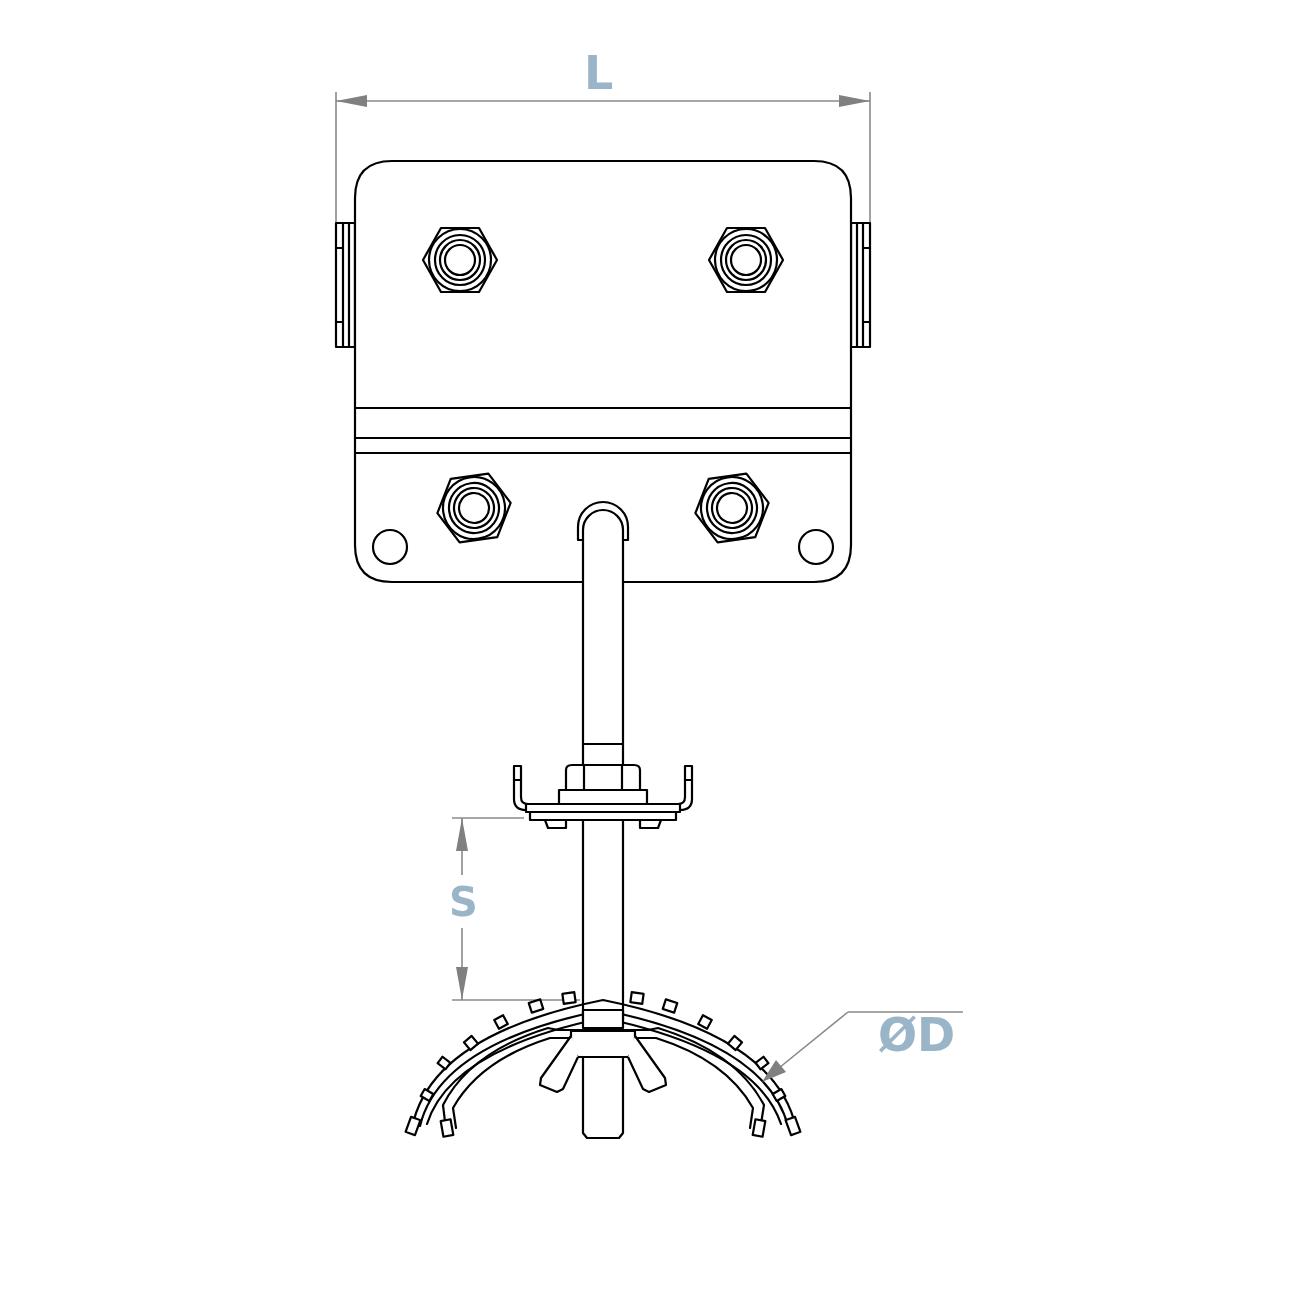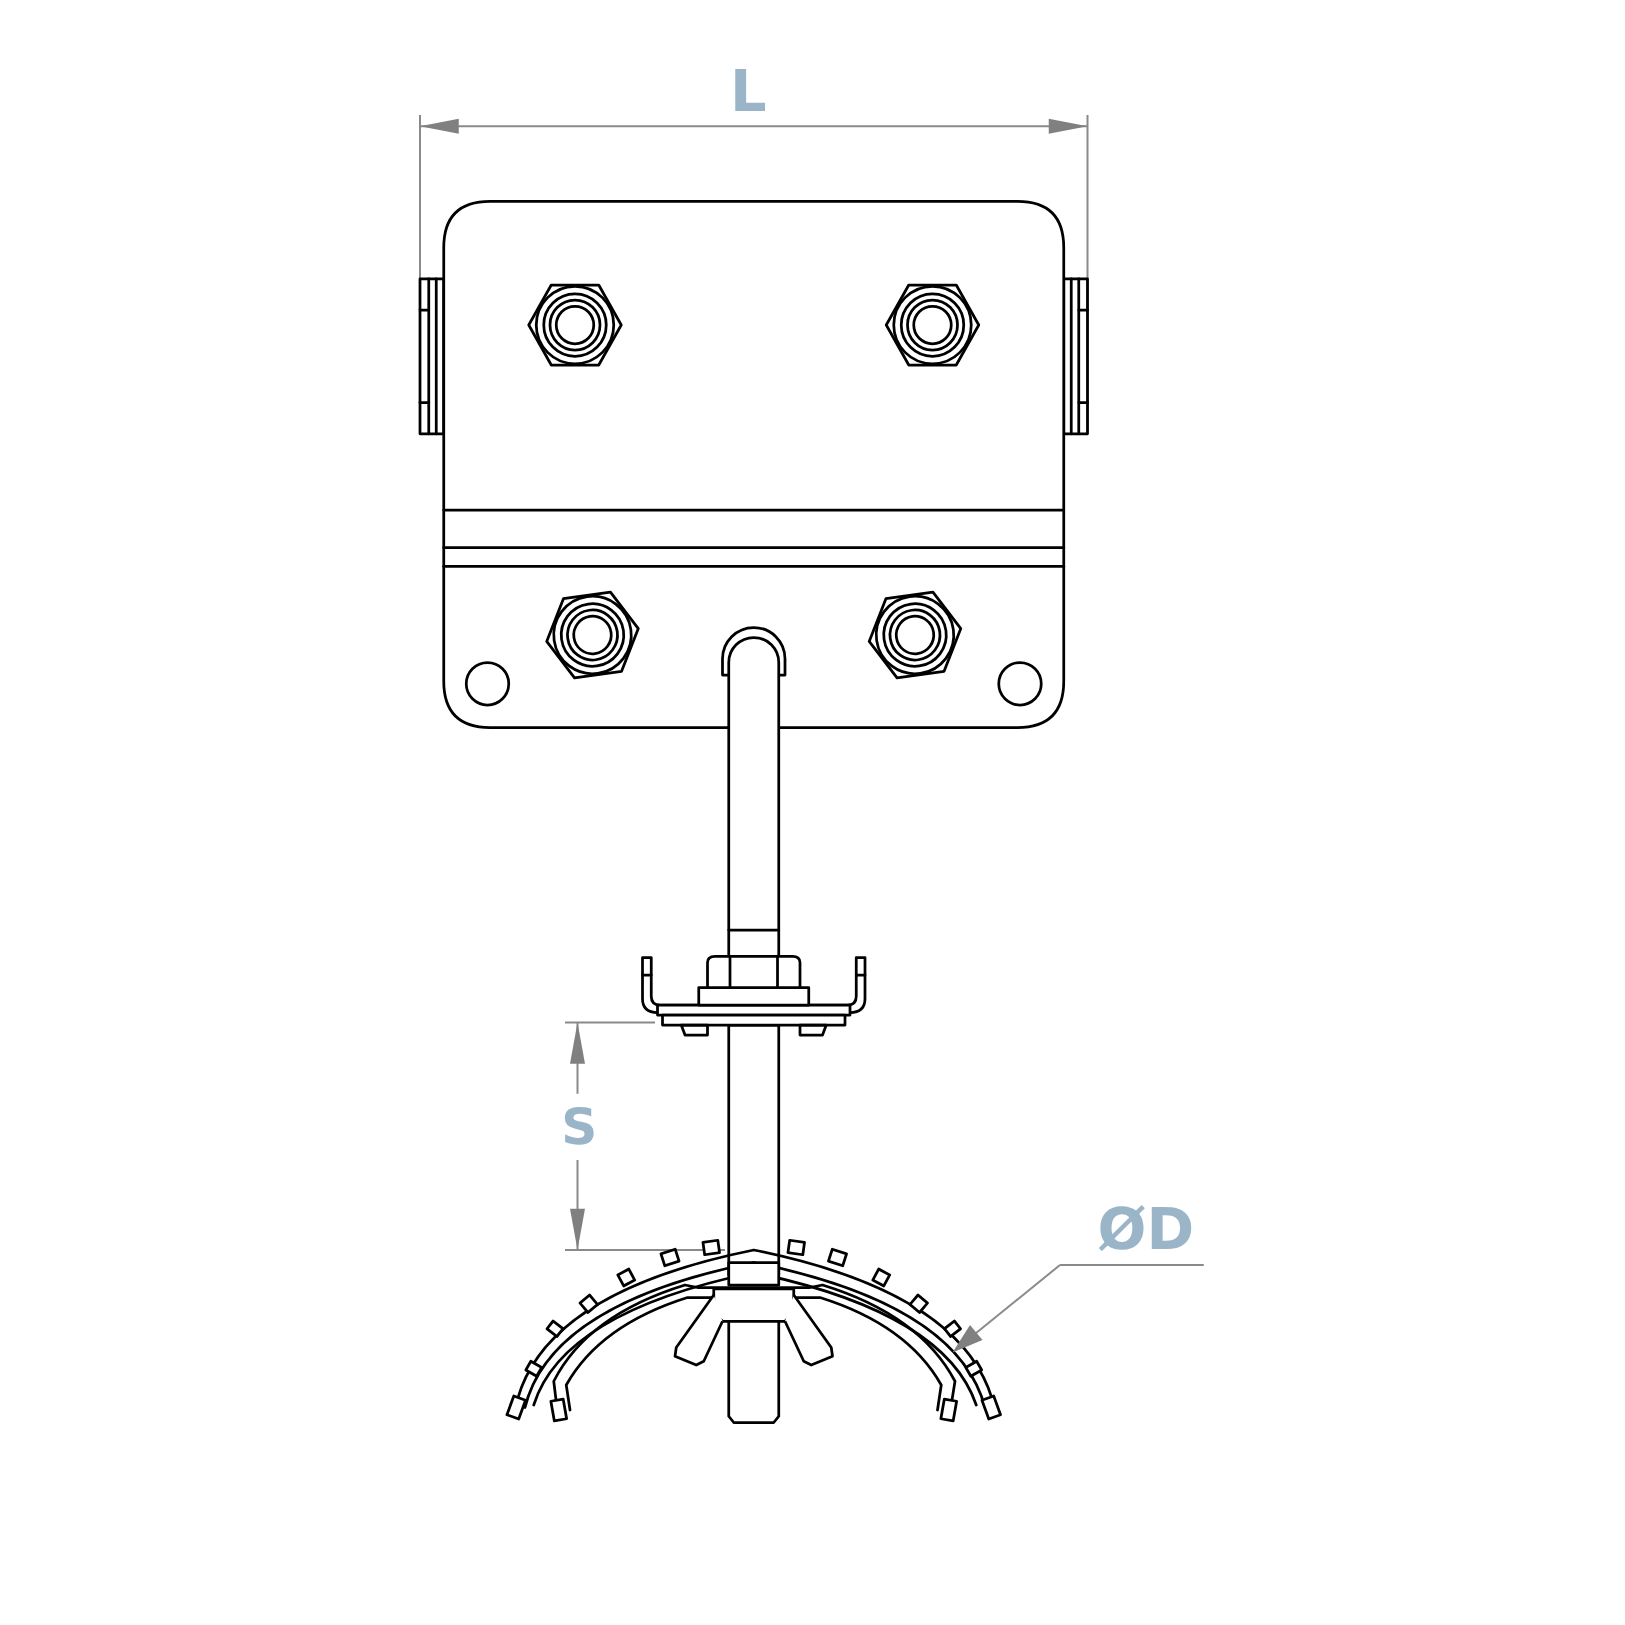--- a/index.html
+++ b/index.html
@@ -155,13 +155,13 @@
 
   <g>
     <line class="dim" x1="848" y1="1012" x2="963" y2="1012"></line>
     <line class="dim" x1="848" y1="1012" x2="774" y2="1072"></line>
     <polygon class="arrow" points="762,1082 776,1060 786,1072"></polygon>
   </g>
 </svg>
 
 <div class="dim-label" style="left:584px; top:50px;">L</div>
 <div class="dim-label" style="left:449px; top:882px; font-size:40px;">S</div>
-<div class="dim-label" style="left:878px; top:960px;">ØD</div>
+<div class="dim-label" style="left:878px; top:1012px;">ØD</div>
 
 </body></html>

